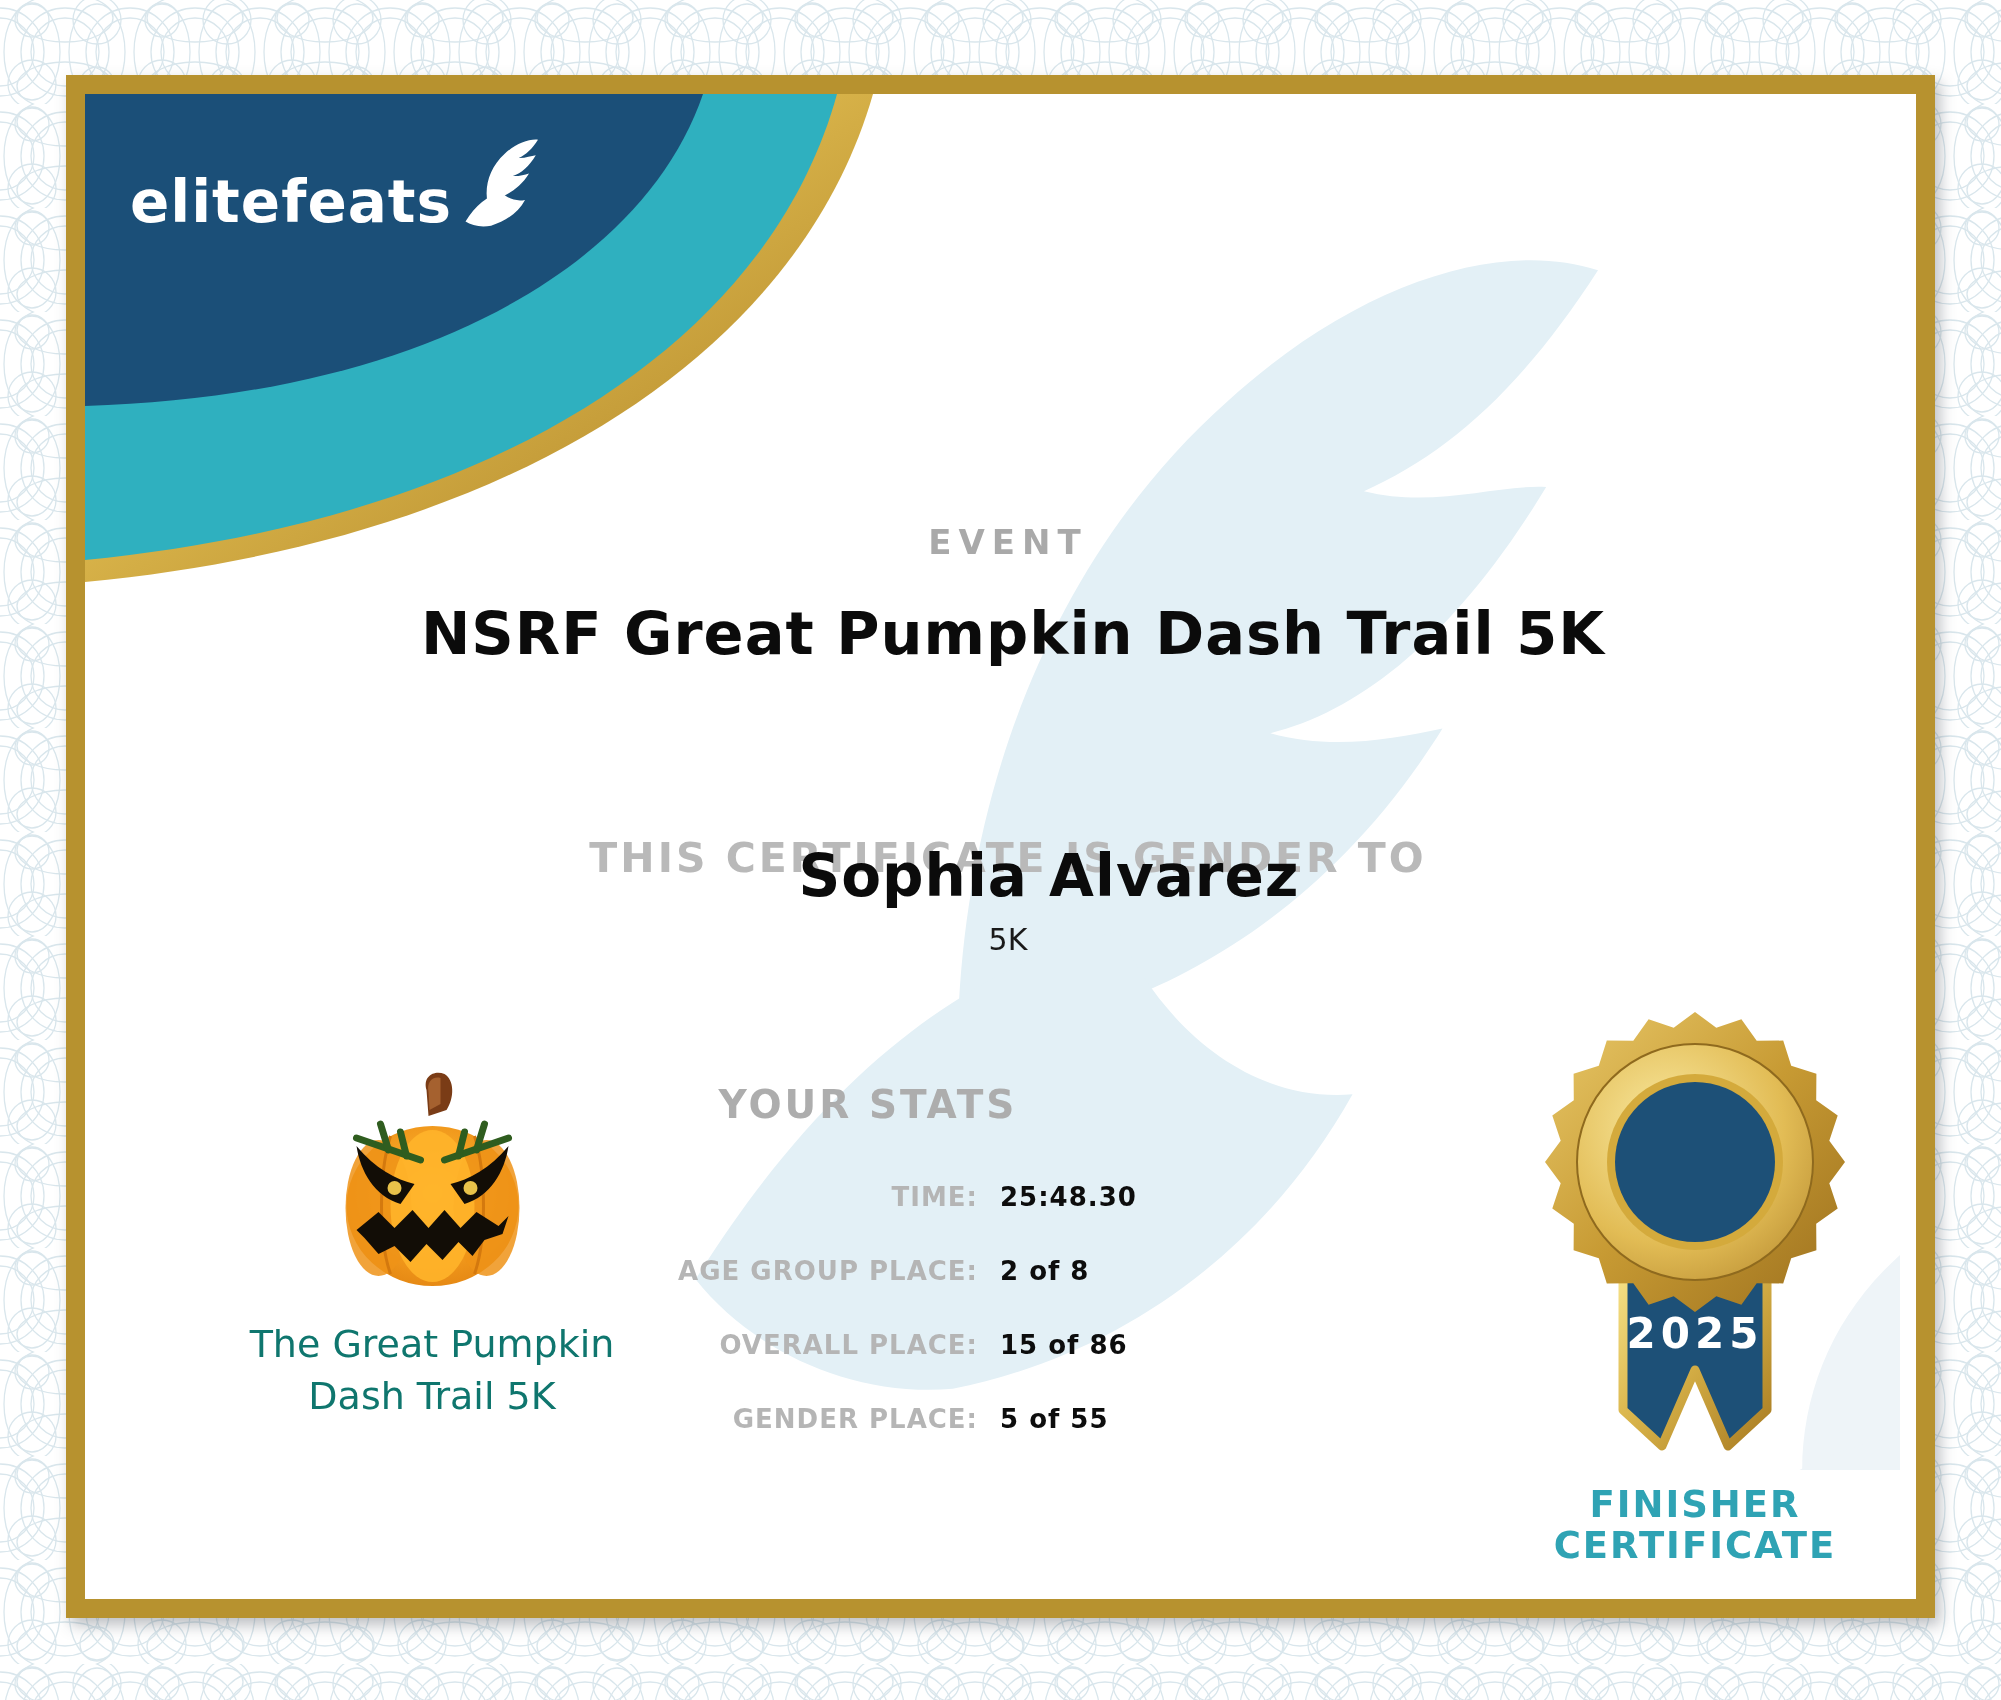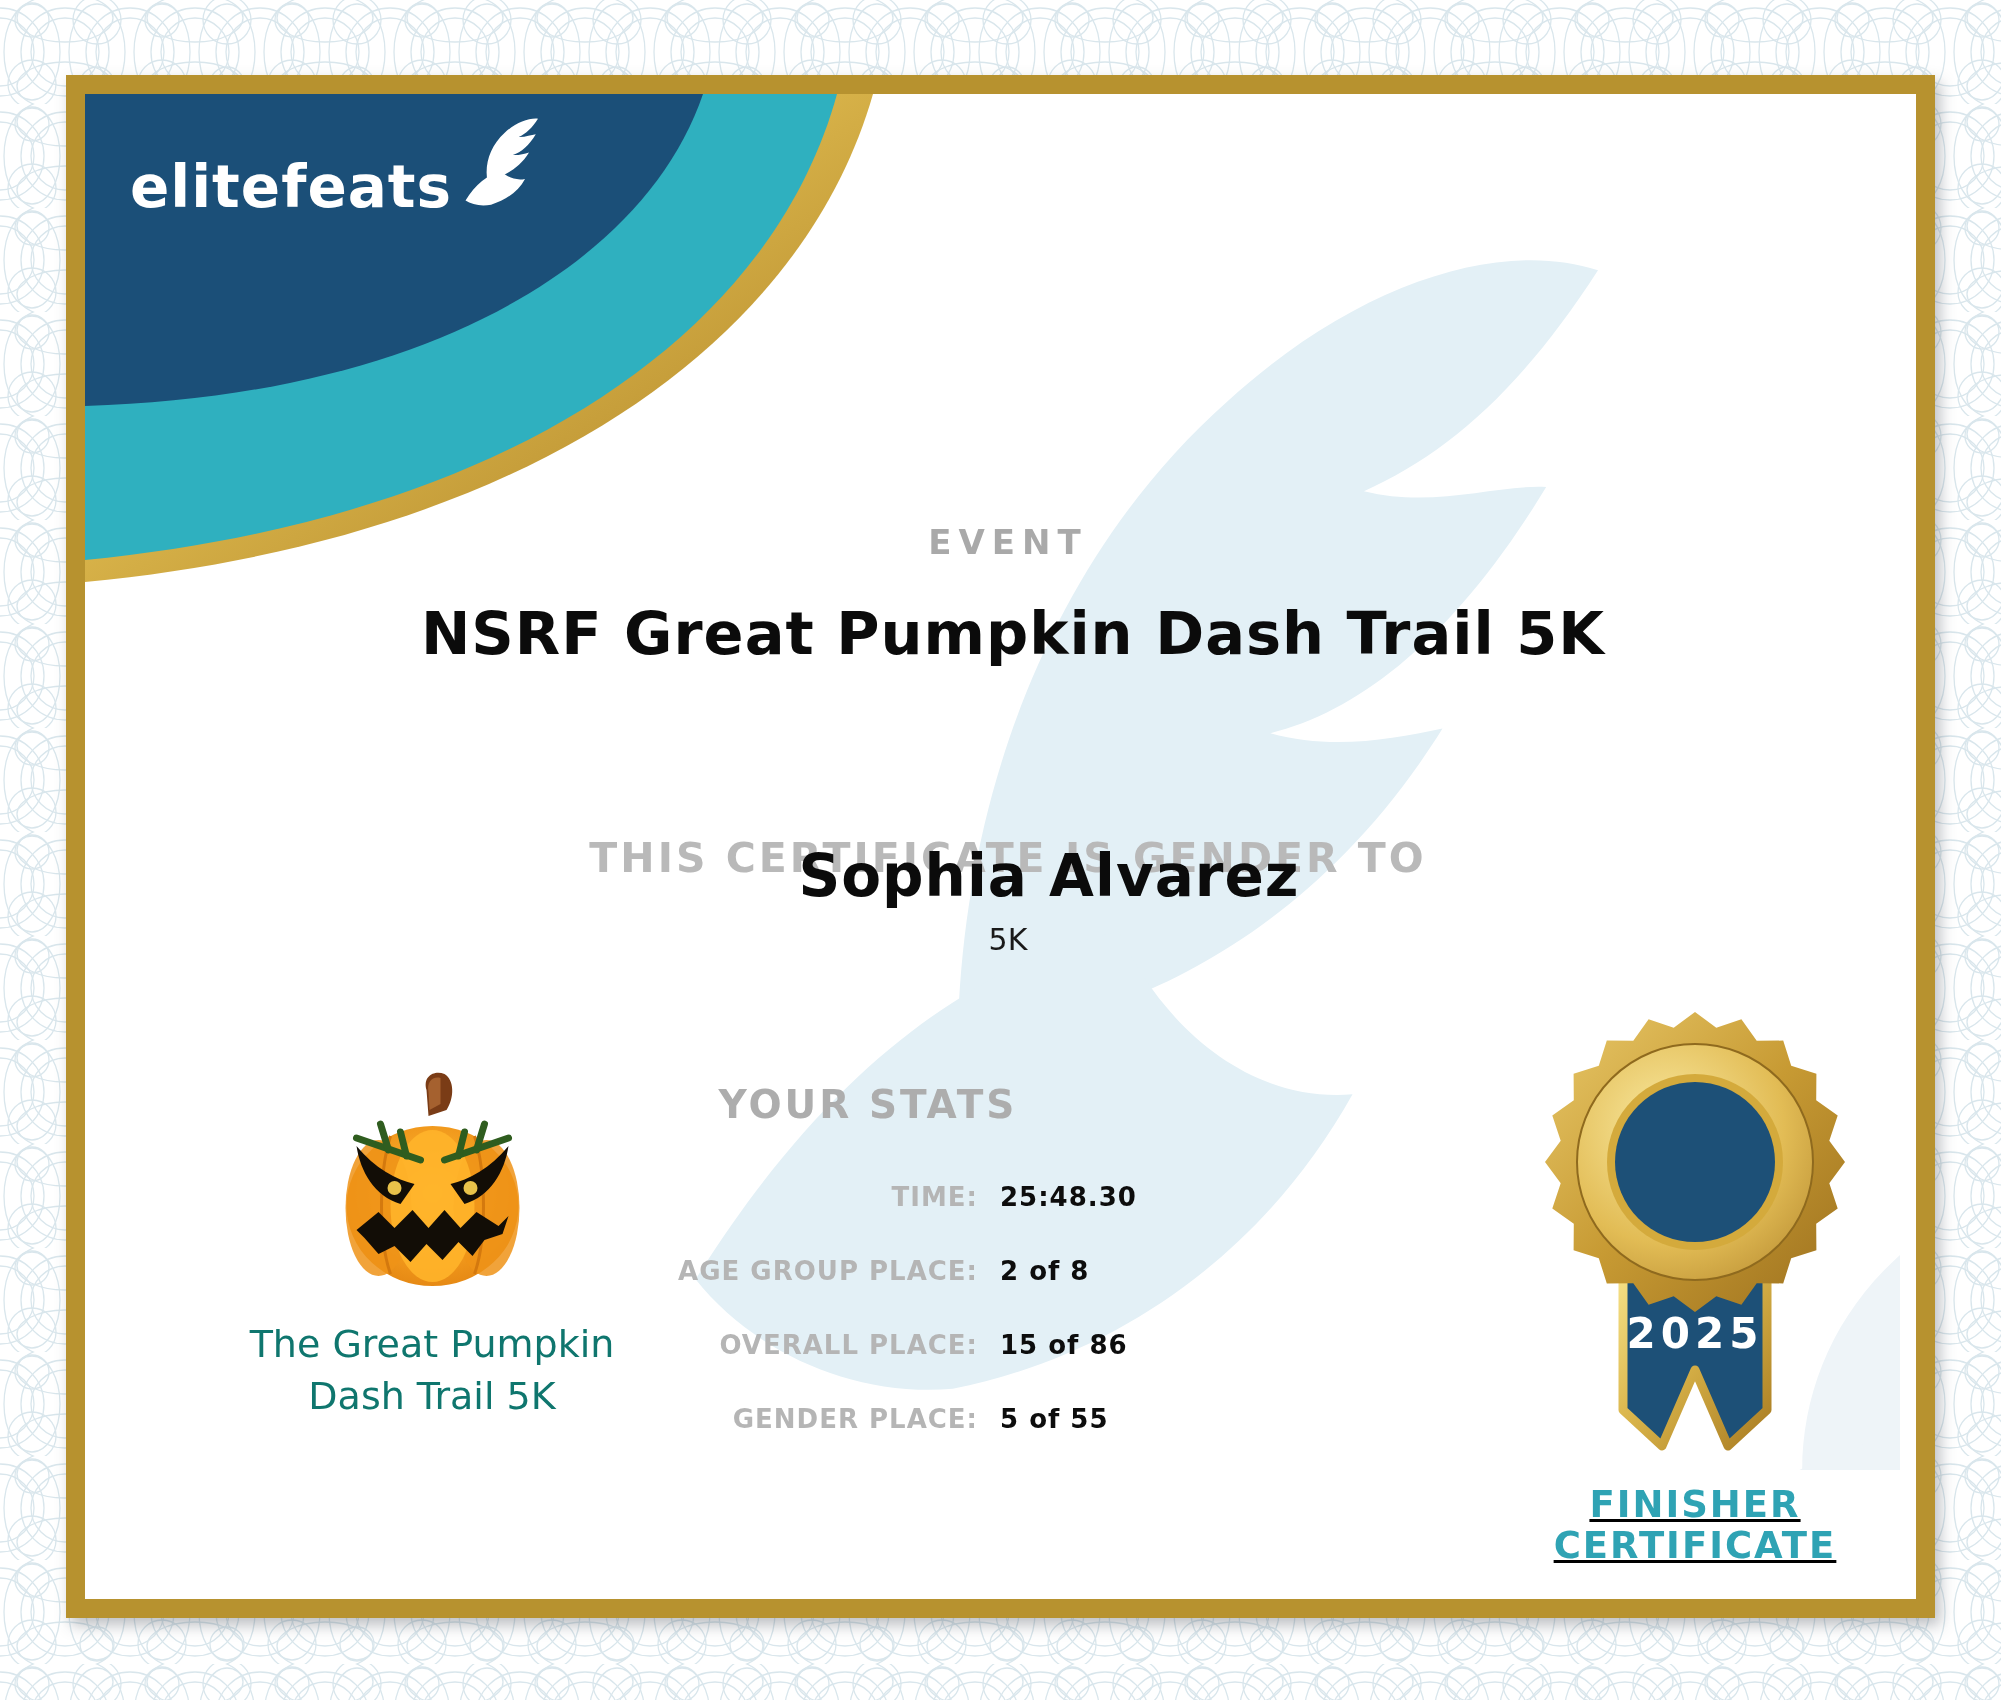--- a/index.html
+++ b/index.html
@@ -69,37 +69,37 @@
     font-size:26px;font-weight:700;letter-spacing:1px;
     color:#b5b5b5;
   }
   .stat-value{
     margin-left:22px;
     font-size:26px;font-weight:700;letter-spacing:1px;
     color:#0d0d0d;
   }
 
   
-  .brand{position:absolute;left:45px;top:14px;display:flex;align-items:flex-end;}
+  .brand{position:absolute;left:45px;top:35px;display:flex;align-items:center;}
   .brand-text{
     color:#ffffff;font-size:58px;font-weight:700;letter-spacing:1px;
     line-height:1;margin-top:38px;
   }
   .brand-icon{width:96px;height:108px;margin-left:2px;transform:rotate(-6deg);}
 
   
   .race-logo{position:absolute;left:127px;top:970px;width:440px;text-align:center;}
   .race-logo svg{margin:0 auto;}
   .race-caption{
     font-size:38px;font-weight:500;color:#0f766e;letter-spacing:0px;
     line-height:1.38;margin-top:14px;
   }
 
   
-  .medal{position:absolute;left:1405px;top:916px;width:410px;text-align:center;text-decoration:underline;}
+  .medal{position:absolute;left:1405px;top:916px;width:410px;text-align:center;}
   .medal-caption{
     margin-top:14px;
     font-size:37px;font-weight:800;letter-spacing:2px;
     color:#2fa3b4;line-height:1.12;
   }
 
   .watermark{position:absolute;left:555px;top:30px;width:1010px;height:1370px;opacity:1;transform:rotate(3deg);}
 </style>
 </head>
 <body>

